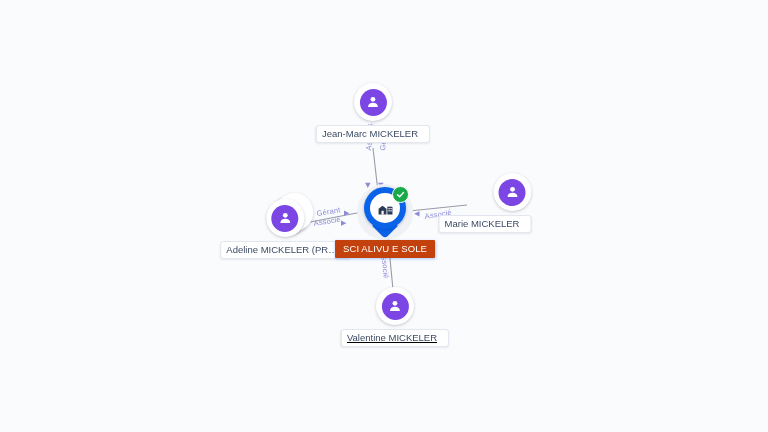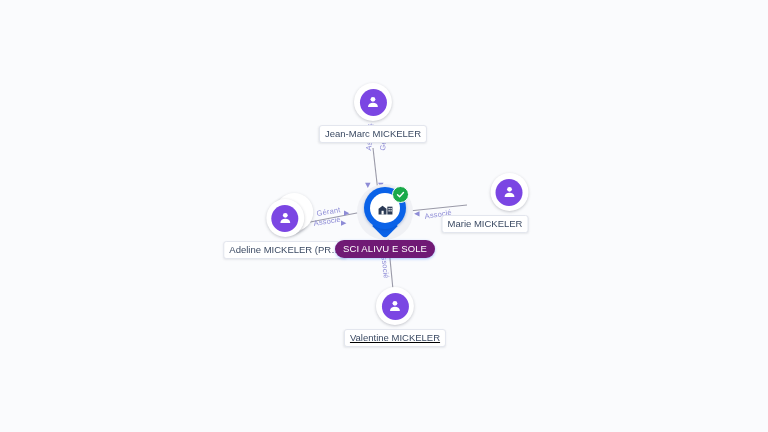--- a/index.html
+++ b/index.html
@@ -72,21 +72,21 @@
     align-items: center;
     justify-content: center;
   }
   .person-disc svg { display: block; }
 
   .node-label {
     margin-top: 4px;
     background: #ffffff;
     border: 1px solid #e3e6ee;
     border-radius: 3px;
-    padding: 2px 5px 3px 5px;
+    padding: 2px 11px 3px 5px;
     font-size: 9.5px;
     line-height: 11px;
     color: #3b4a63;
     white-space: nowrap;
     box-shadow: 0 1px 2px rgba(60,64,80,0.10);
   }
 
   
   .company-node {
     position: absolute;
@@ -157,27 +157,27 @@
     justify-content: center;
     z-index: 5;
   }
   .verified-badge svg { display: block; }
 
   .company-label {
     position: absolute;
     top: 56px;
     left: 50%;
     transform: translateX(-50%);
-    background: #701a75;
+    background: #c2410c;
     color: #ffffff;
     font-size: 9.5px;
     line-height: 11px;
     letter-spacing: .1px;
     padding: 3px 8px 4px 8px;
-    border-radius: 9px;
+    border-radius: 1px;
     white-space: nowrap;
     box-shadow: 0 1px 3px rgba(21,101,255,0.35);
   }
 
   
   .edge-label {
     position: absolute;
     font-size: 7.5px;
     line-height: 9px;
     color: #8d8bd6;

